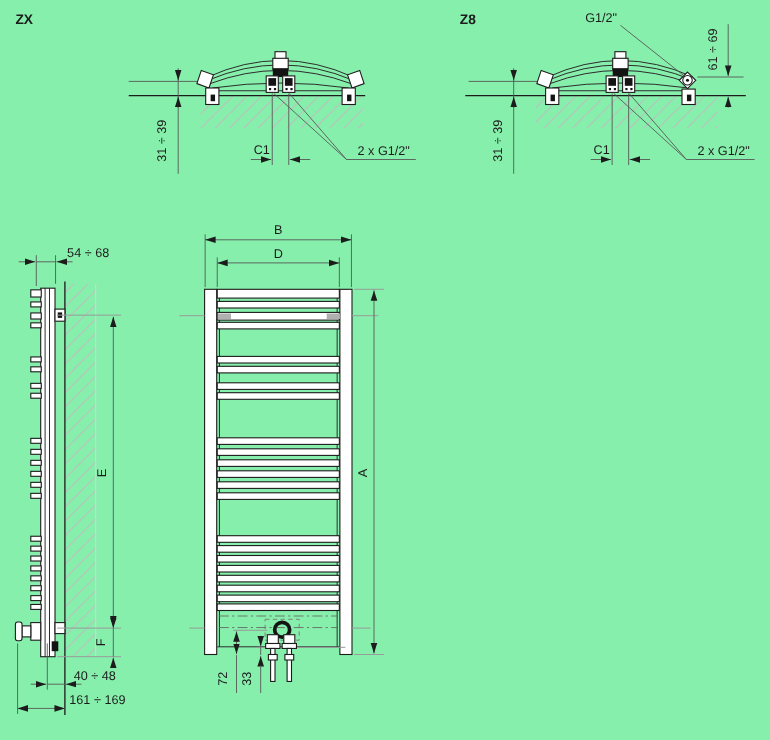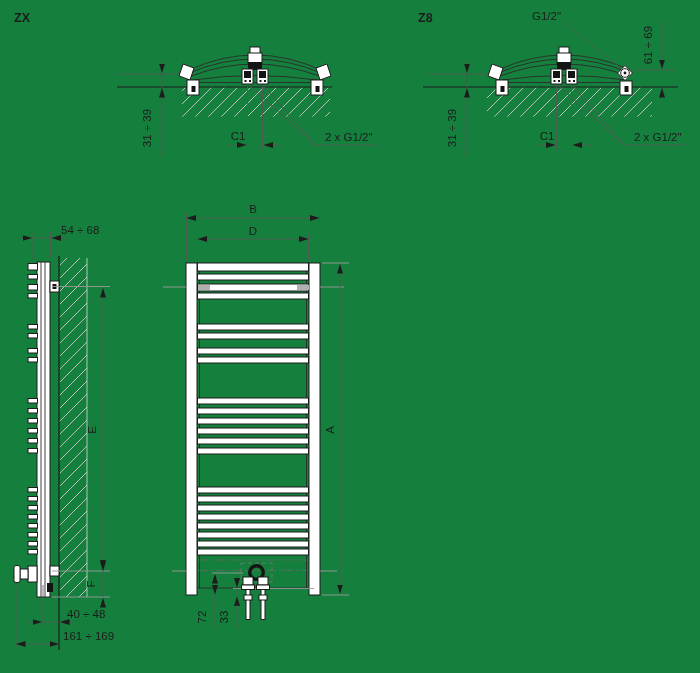--- a/index.html
+++ b/index.html
@@ -1,16 +1,16 @@
 <!DOCTYPE html>
 <html><head>
 <meta charset="utf-8">
 <style>
   html,body{margin:0;padding:0;background:#ffffff;}
-  .page{width:700px;height:673px;position:relative;background:#15803d;overflow:hidden;}
+  .page{width:700px;height:673px;position:relative;background:#86efac;overflow:hidden;}
   svg{display:block;}
   text{font-family:"Liberation Sans","DejaVu Sans",sans-serif;fill:#1c1c1c;}
   .dim{font-size:11.5px;}
   .ttl{font-size:12.5px;font-weight:bold;}
   .ln{stroke:#1c1c1c;stroke-width:1.2;fill:none;}
   .lnt{stroke:#2a2a2a;stroke-width:0.9;fill:none;}
   .ext{stroke:#555;stroke-width:0.8;fill:none;}
   .axis{stroke:#9a9a9a;stroke-width:0.9;fill:none;}
   .whitebox-thin{fill:#ffffff;stroke:#1c1c1c;stroke-width:1;}
   .dark{fill:#141414;stroke:none;}

